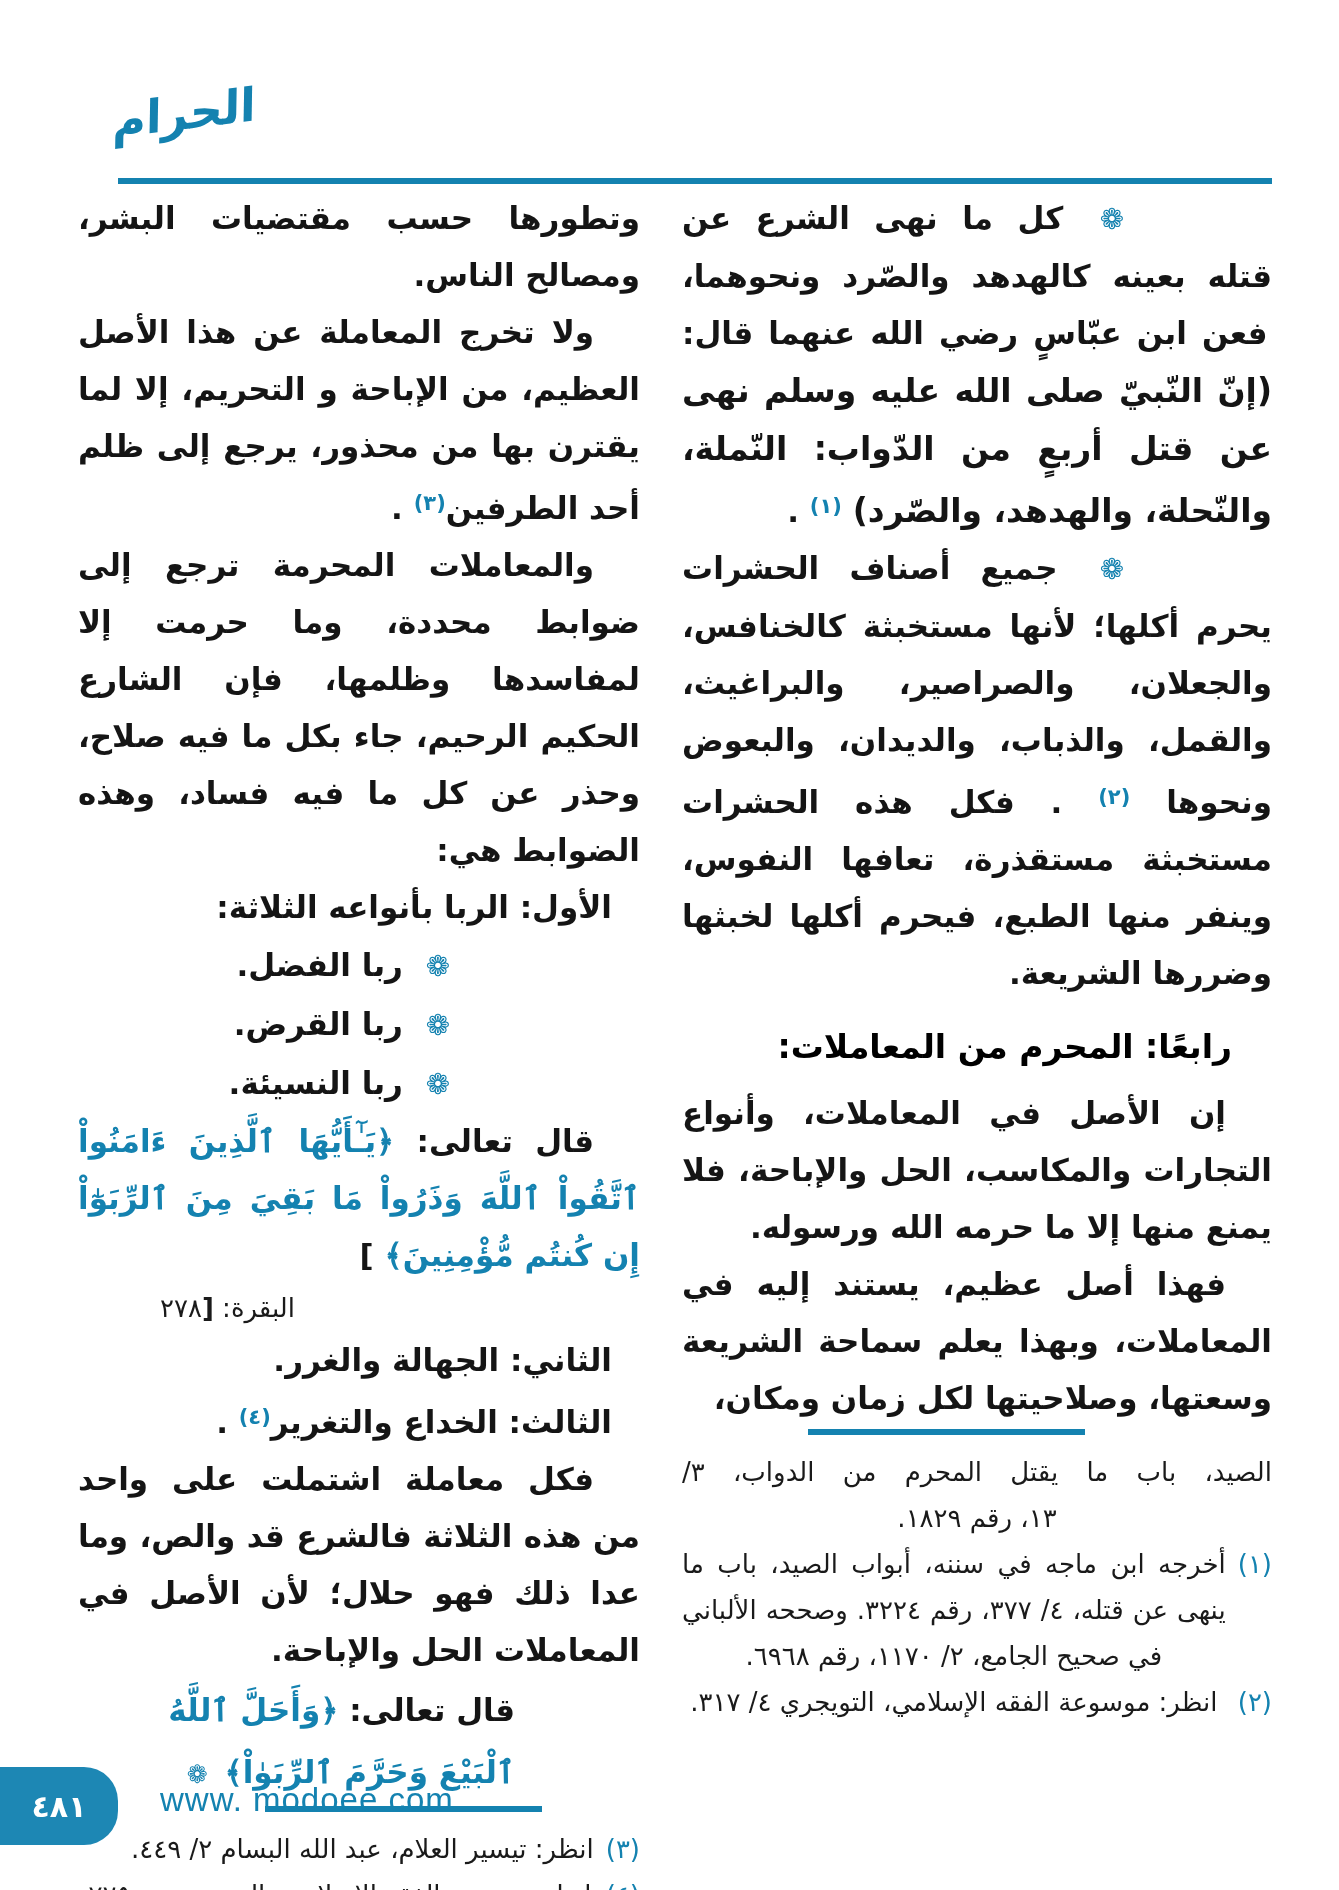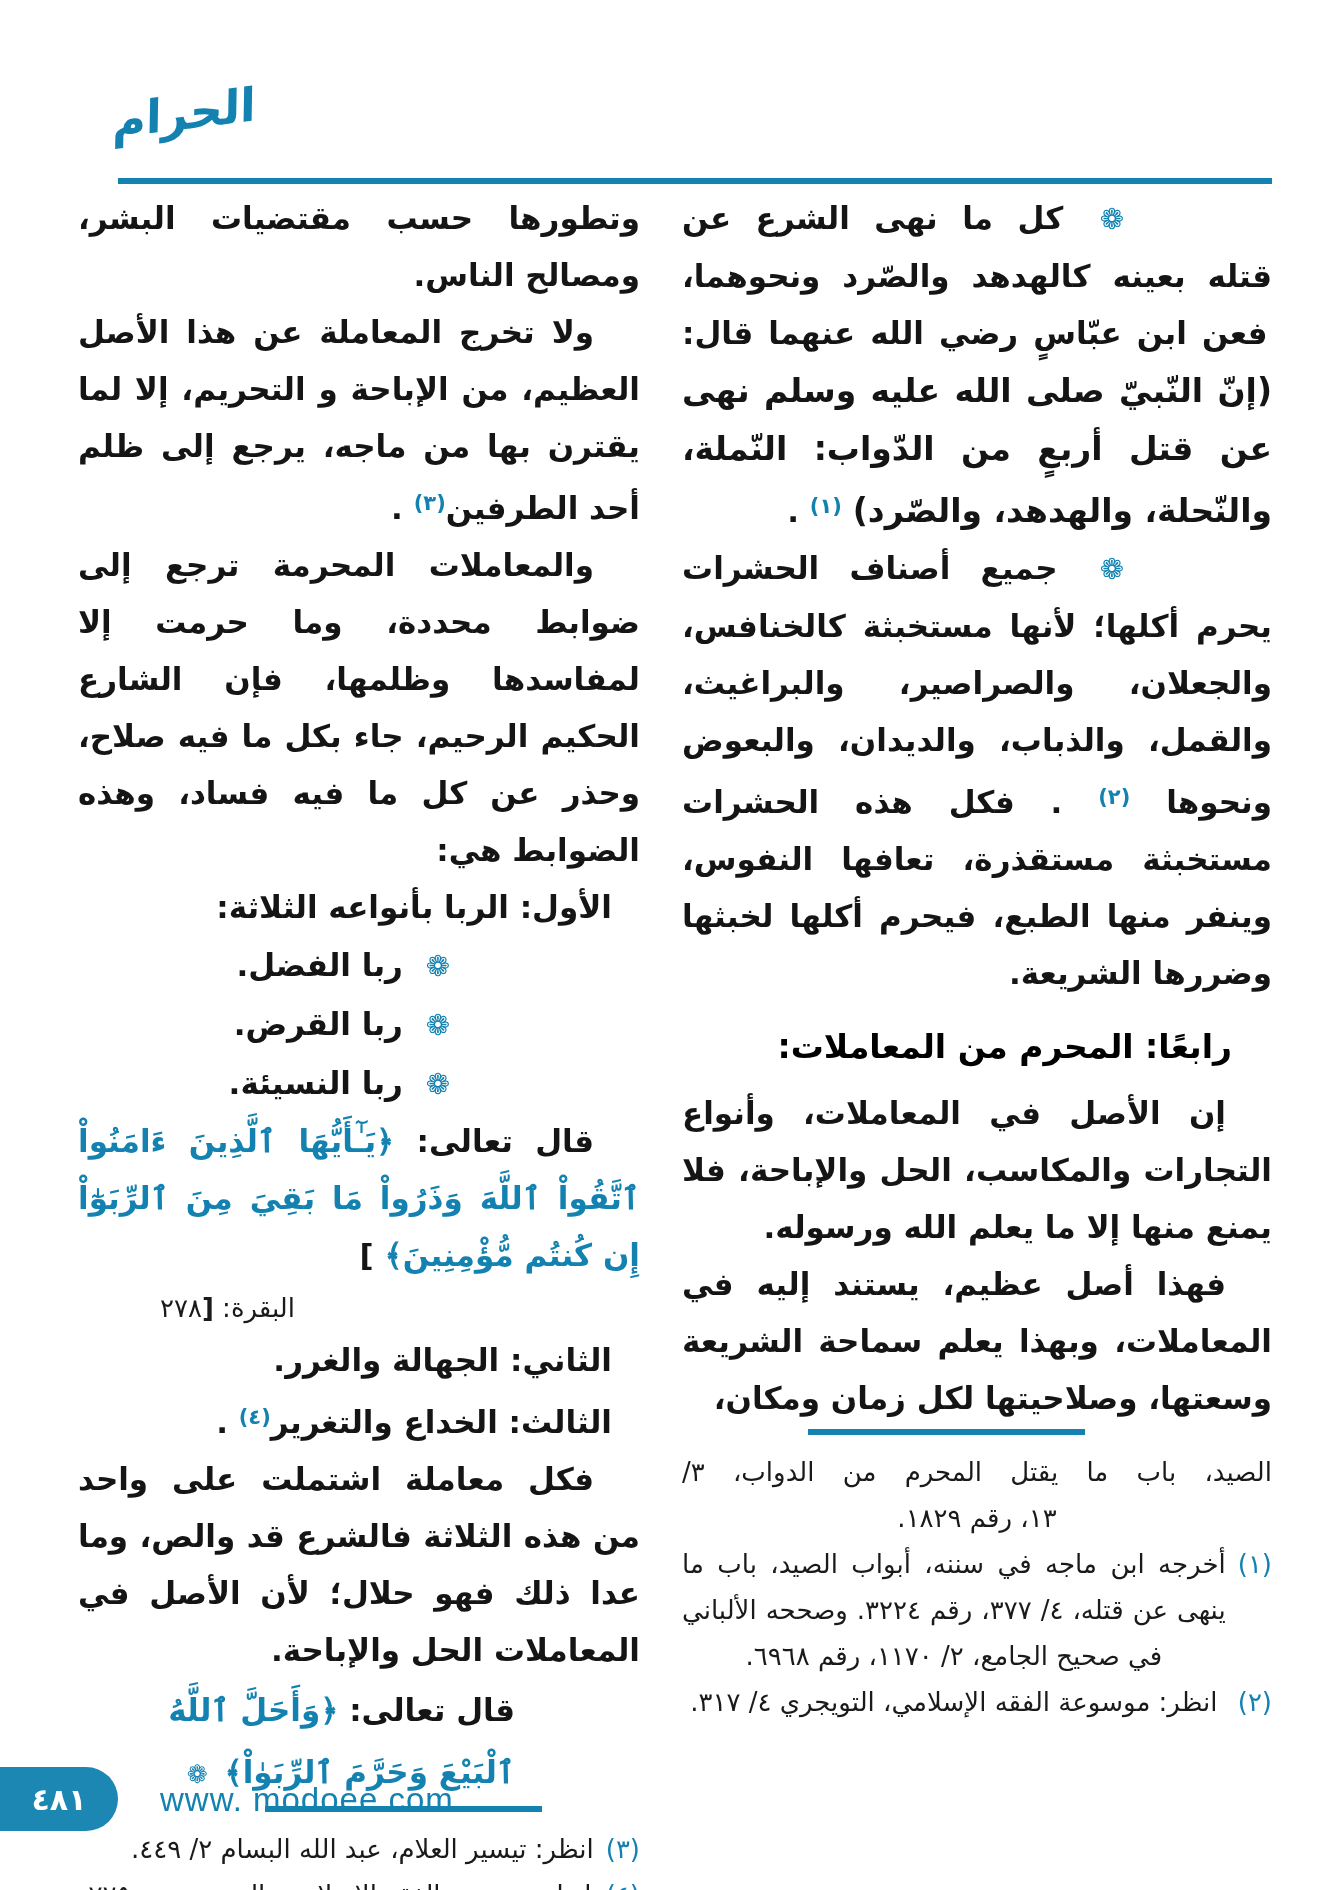--- a/index.html
+++ b/index.html
@@ -68,21 +68,21 @@
   .footnotes{
     font-size:26px;line-height:46px;font-weight:normal;color:#1a1a1a;
   }
   .fn-line{text-align:justify;text-align-last:justify;}
   .fn-center{text-align:center;}
   .fn-row{display:flex;gap:12px;}
   .fn-marker{color:#1482b0;flex:0 0 auto;}
   .fn-text{flex:1;text-align:justify;}
   
   .footer-badge{
-    position:absolute;left:0;top:1767px;width:118px;height:64px;
+    position:absolute;left:0;top:1767px;width:118px;height:78px;
     background:#1d87b4;border-radius:0 34px 34px 0;
     color:#ffffff;display:flex;align-items:center;justify-content:center;
     font-size:30px;font-weight:bold;
   }
   .footer-site{
     position:absolute;left:160px;top:1781px;
     color:#1482b0;font-size:33px;letter-spacing:1px;
     font-family:Liberation Sans, sans-serif;
   }
 </style>
@@ -108,21 +108,21 @@
 
       <p class="body bullet-para">
         <span class="flower">❁</span>
         <span>جميع أصناف الحشرات يحرم أكلها؛ لأنها مستخبثة كالخنافس، والجعلان، والصراصير، والبراغيث، والقمل، والذباب، والديدان، والبعوض ونحوها</span>
         <span class="marker">(٢)</span>
         <span>. فكل هذه الحشرات مستخبثة مستقذرة، تعافها النفوس، وينفر منها الطبع، فيحرم أكلها لخبثها وضررها الشريعة.</span>
       </p>
 
       <h2 class="section-heading">رابعًا: المحرم من المعاملات:</h2>
 
-      <p class="body indent">إن الأصل في المعاملات، وأنواع التجارات والمكاسب، الحل والإباحة، فلا يمنع منها إلا ما يعلم الله ورسوله.</p>
+      <p class="body indent">إن الأصل في المعاملات، وأنواع التجارات والمكاسب، الحل والإباحة، فلا يمنع منها إلا ما حرمه الله ورسوله.</p>
 
       <p class="body indent">فهذا أصل عظيم، يستند إليه في المعاملات، وبهذا يعلم سماحة الشريعة وسعتها، وصلاحيتها لكل زمان ومكان،</p>
 
       <div class="fn-rule r"></div>
 
       <div class="footnotes">
         <div class="fn-line">الصيد، باب ما يقتل المحرم من الدواب، ٣/</div>
         <div class="fn-center">١٣، رقم ١٨٢٩.</div>
         <div class="fn-row">
           <span class="fn-marker">(١)</span>
@@ -133,21 +133,21 @@
           <span class="fn-text center-last">انظر: موسوعة الفقه الإسلامي، التويجري ٤/ ٣١٧.</span>
         </div>
       </div>
     </section>
 
     <section class="col-left">
 
       <p class="body">وتطورها حسب مقتضيات البشر، ومصالح الناس.</p>
 
       <p class="body indent">
-        <span>ولا تخرج المعاملة عن هذا الأصل العظيم، من الإباحة و التحريم، إلا لما يقترن بها من ماجه، يرجع إلى ظلم أحد الطرفين</span><span class="marker">(٣)</span>
+        <span>ولا تخرج المعاملة عن هذا الأصل العظيم، من الإباحة و التحريم، إلا لما يقترن بها من محذور، يرجع إلى ظلم أحد الطرفين</span><span class="marker">(٣)</span>
         <span>.</span>
       </p>
 
       <p class="body indent">والمعاملات المحرمة ترجع إلى ضوابط محددة، وما حرمت إلا لمفاسدها وظلمها، فإن الشارع الحكيم الرحيم، جاء بكل ما فيه صلاح، وحذر عن كل ما فيه فساد، وهذه الضوابط هي:</p>
 
       <h3 class="list-heading">الأول: الربا بأنواعه الثلاثة:</h3>
 
       <div class="left-bullet">
         <span class="flower">❁</span>
         <span>ربا الفضل.</span>

